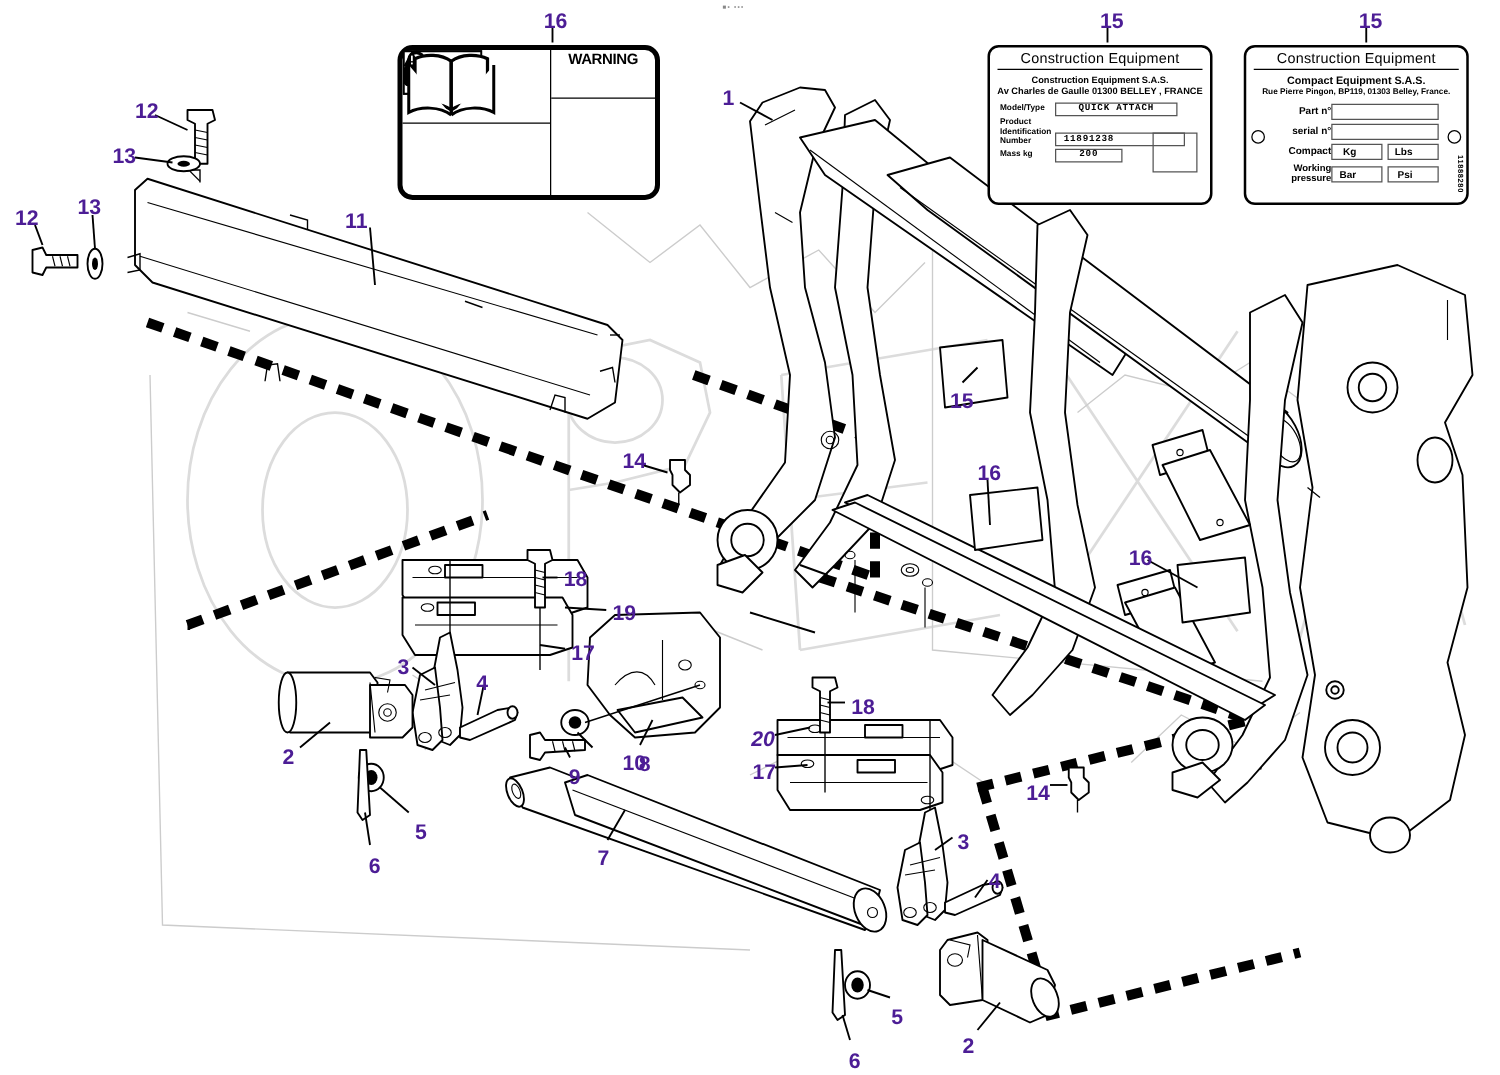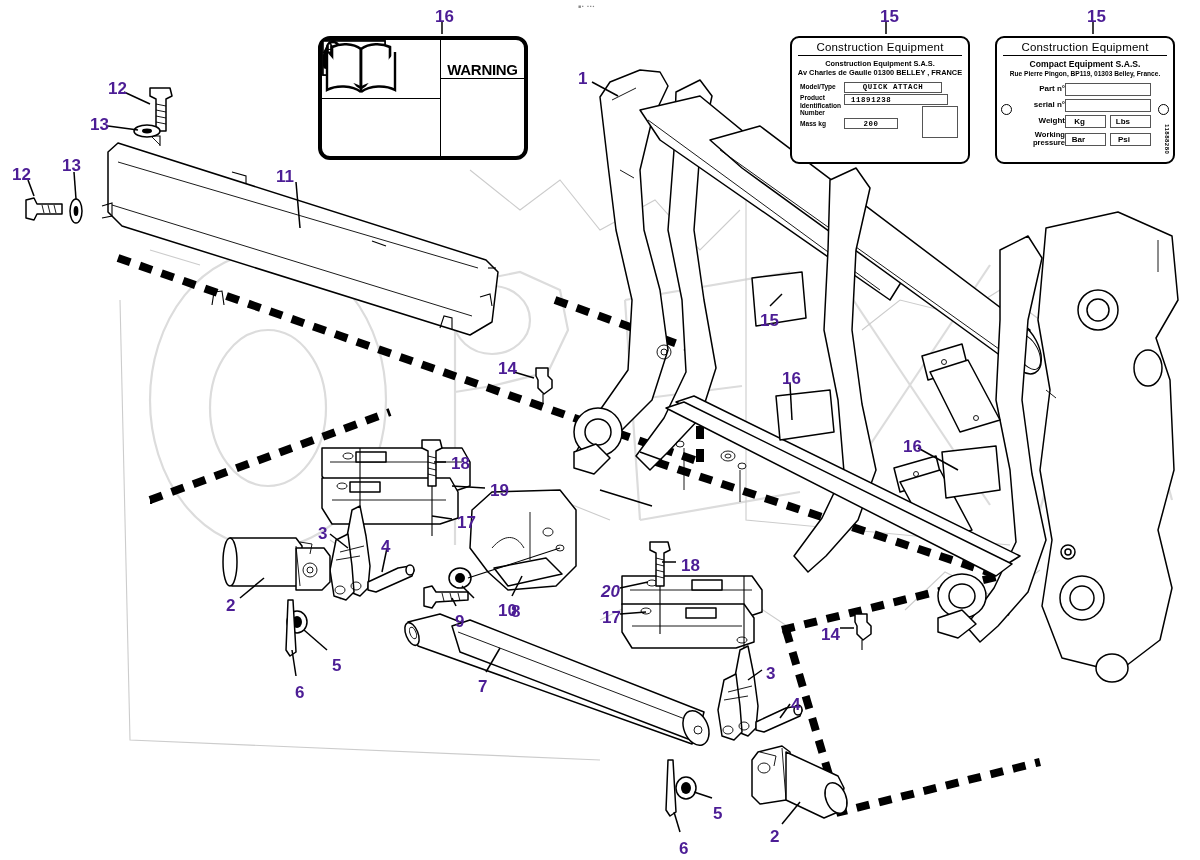--- a/index.html
+++ b/index.html
@@ -61,22 +61,22 @@
   .warn{
     position:absolute;left:318px;top:36px;width:210px;height:124px;
     background:#fff;border:4px solid #000;border-radius:12px;z-index:5;
     box-sizing:border-box;display:flex;
   }
   .warn-left{flex:0 0 118px;display:flex;flex-direction:column;border-right:1.5px solid #000;}
   .warn-cell{flex:1;display:flex;align-items:center;justify-content:center;gap:7px;}
   .warn-cell.top{border-bottom:1.5px solid #000;}
   .warn-right{flex:1;display:flex;flex-direction:column;}
   .warn-head{
-    flex:0 0 38px;display:flex;align-items:flex-end;justify-content:center;
-    border-bottom:1.5px solid #000;font-weight:bold;font-size:15px;
+    flex:0 0 38px;display:flex;align-items:flex-start;justify-content:center;
+    border-bottom:1.5px solid #000;font-weight:bold;font-size:12px;
     letter-spacing:-.3px;gap:1px;
   }
   .warn-body{flex:1;display:flex;align-items:center;justify-content:center;}
   .tiny-top{
     position:absolute;left:578px;top:3px;font-size:5px;color:#888;
     letter-spacing:1px;z-index:6;
   }
 </style>
 </head>
 <body>
@@ -496,21 +496,21 @@
     <div class="plate-rule"></div>
     <div class="plate-sub">Construction Equipment S.A.S.</div>
     <div class="plate-sub" style="padding-top:0">Av Charles de Gaulle 01300 BELLEY , FRANCE</div>
     <div style="position:relative;margin-top:4px;">
       <div class="prow">
         <div class="plbl">Model/Type</div>
         <div class="pbox" style="width:98px">QUICK ATTACH</div>
       </div>
       <div class="prow" style="align-items:flex-start">
         <div class="plbl">Product Identification Number</div>
-        <div class="pbox" style="width:104px;margin-top:0;justify-content:flex-start;padding-left:6px">11891238</div>
+        <div class="pbox" style="width:104px;margin-top:12px;justify-content:flex-start;padding-left:6px">11891238</div>
       </div>
       <div class="prow">
         <div class="plbl">Mass kg</div>
         <div class="pbox" style="width:54px">200</div>
       </div>
       <div class="square-blank" style="top:24px;width:34px;height:30px;"></div>
     </div>
   </div>
 
   <div class="plate plateB">
@@ -521,21 +521,21 @@
     <div style="position:relative;padding:2px 22px 0 6px;">
       <div class="brow">
         <div class="blbl">Part n°</div>
         <div class="bbox"></div>
       </div>
       <div class="brow">
         <div class="blbl">serial n°</div>
         <div class="bbox"></div>
       </div>
       <div class="brow">
-        <div class="blbl">Weight</div>
+        <div class="blbl">Compact</div>
         <div class="bbox">Kg</div>
         <div class="bbox" style="margin-left:4px">Lbs</div>
       </div>
       <div class="brow">
         <div class="blbl" style="font-size:7.6px">Working pressure</div>
         <div class="bbox">Bar</div>
         <div class="bbox" style="margin-left:4px">Psi</div>
       </div>
       <div class="pilot" style="position:absolute;left:4px;top:26px;"></div>
       <div class="pilot" style="position:absolute;right:4px;top:26px;"></div>

